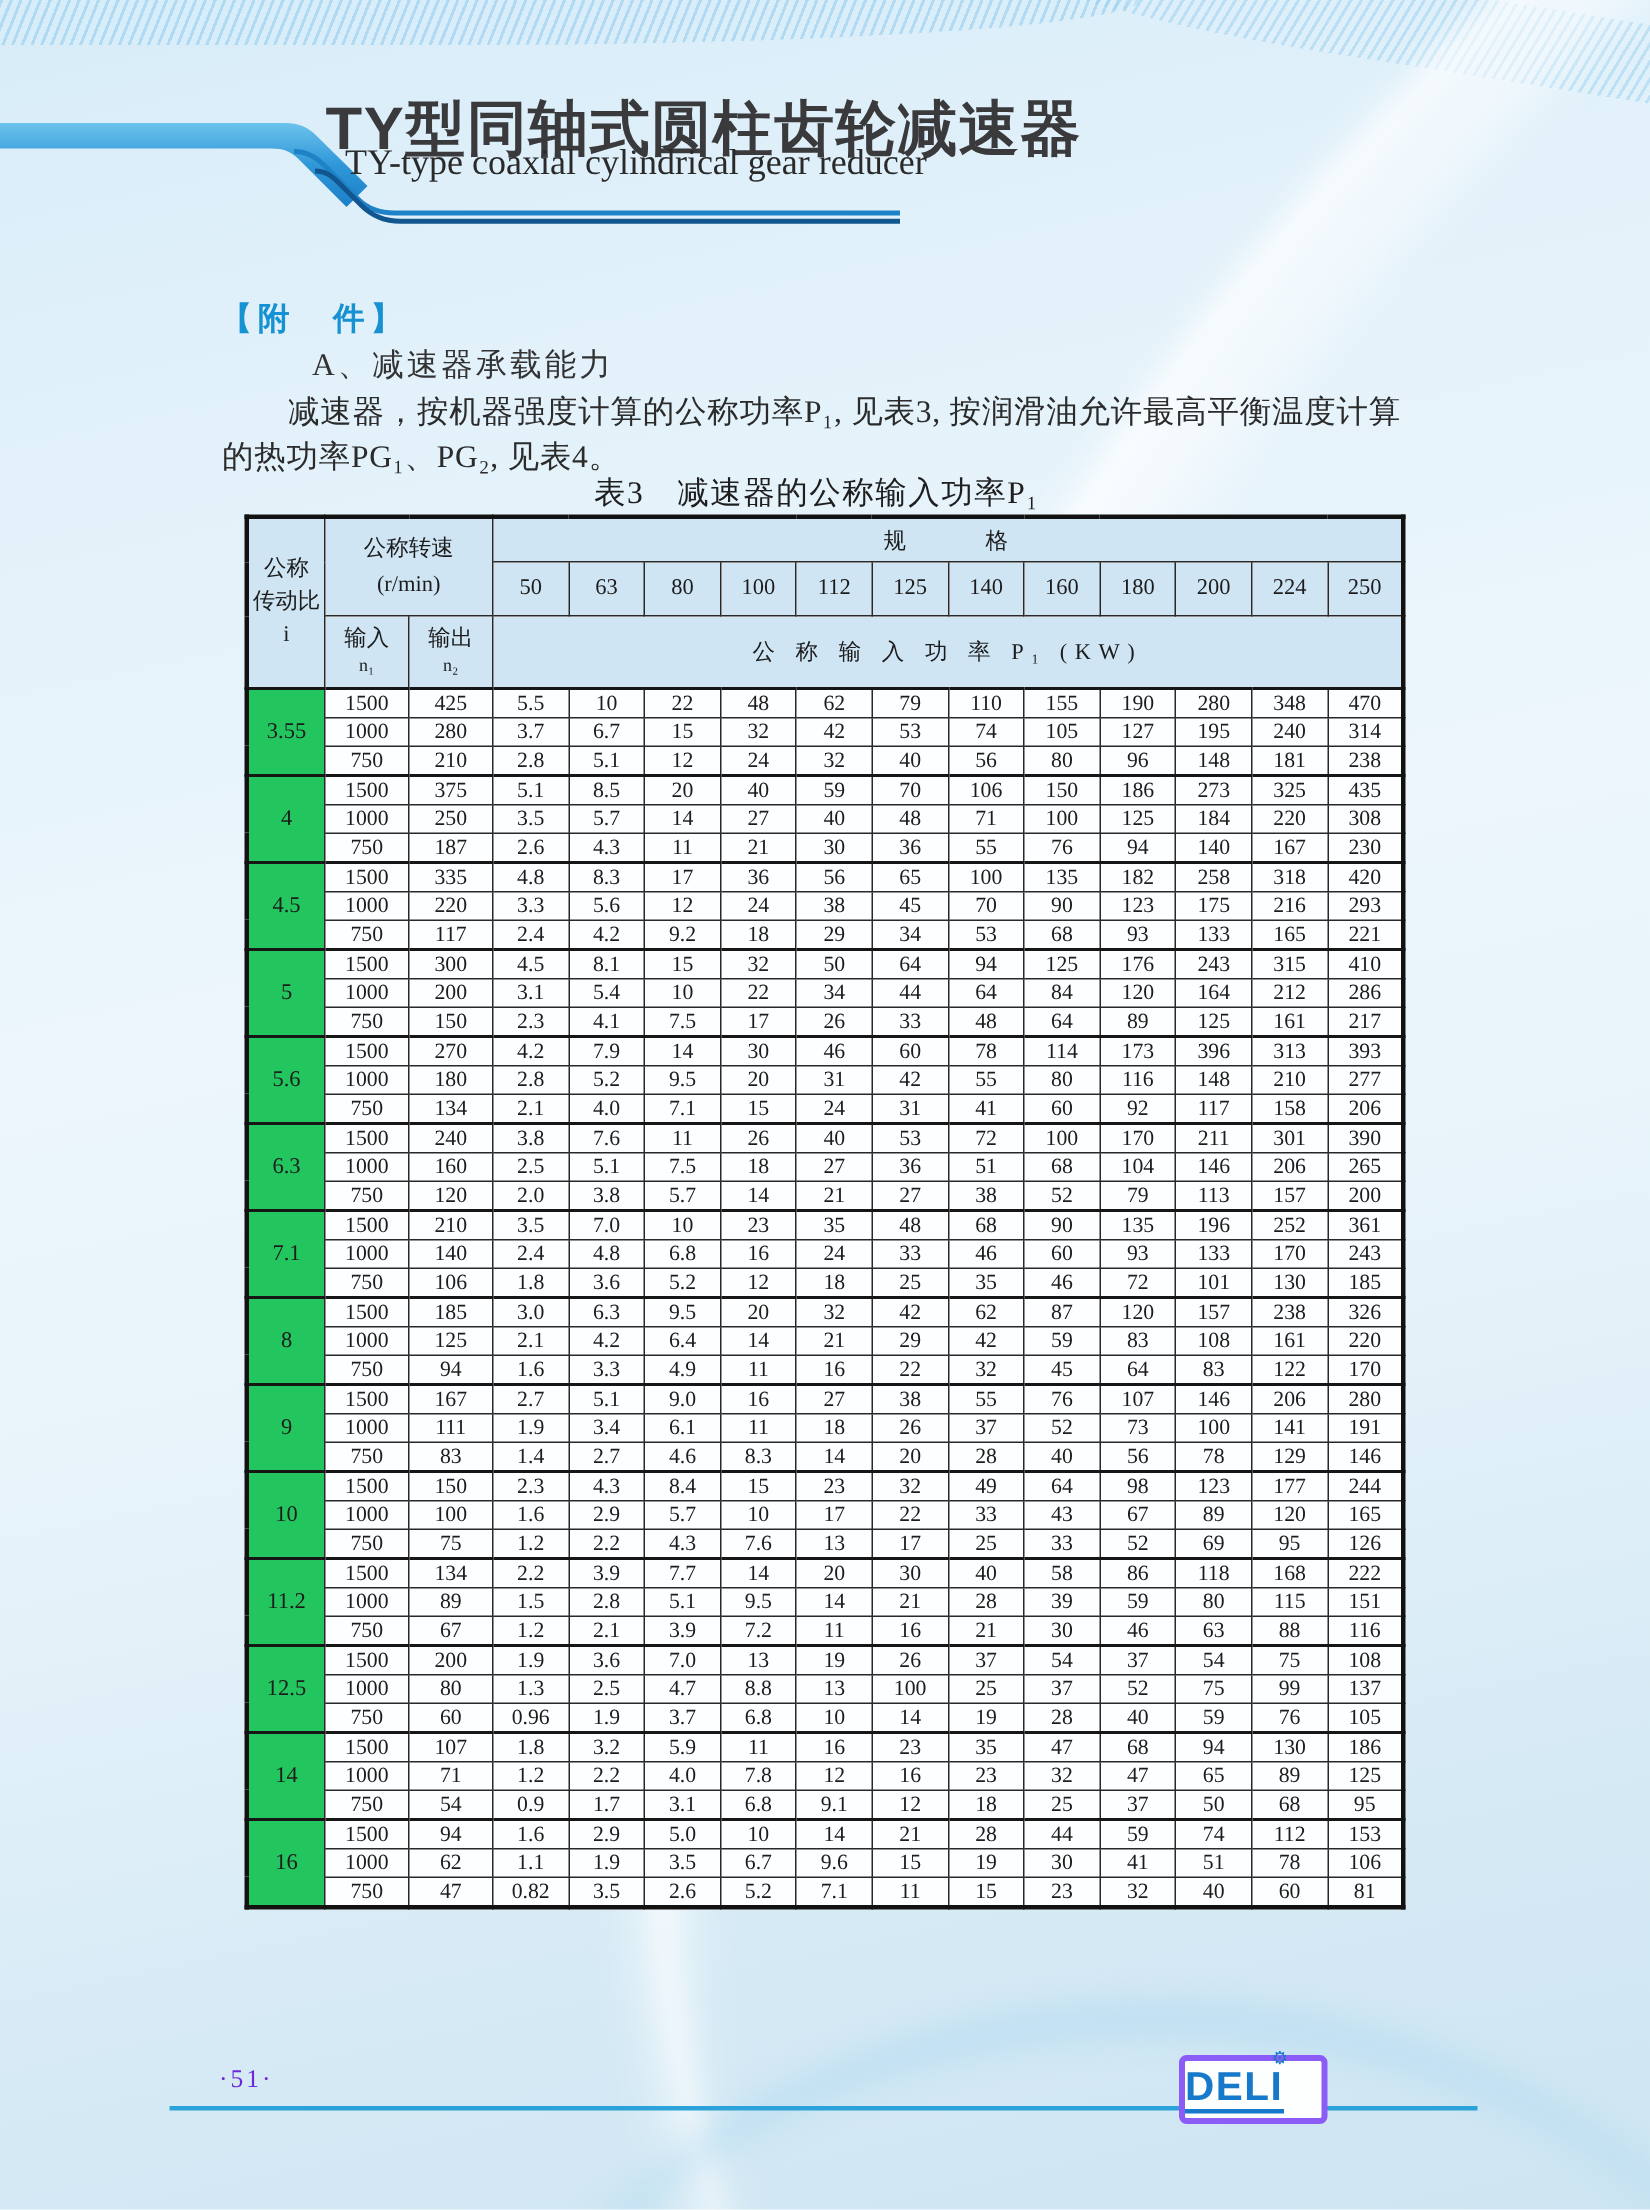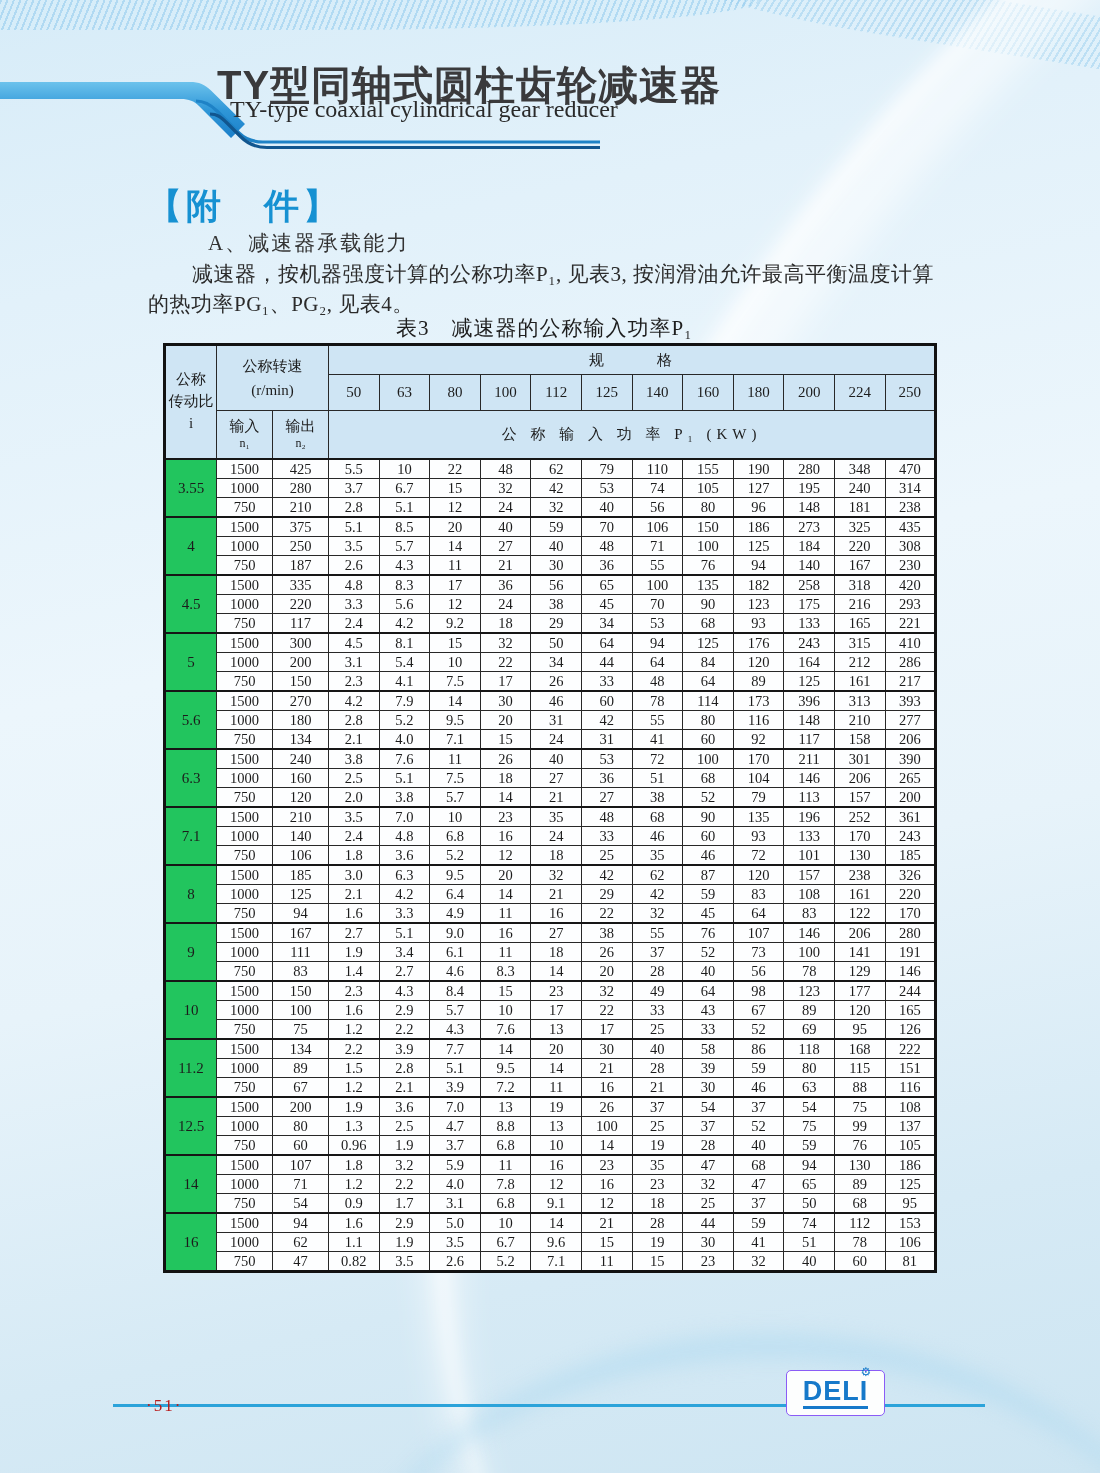--- a/index.html
+++ b/index.html
@@ -40,23 +40,23 @@
   .title-cn {
     position:absolute; left:217px; top:58px;
     font-family:"Liberation Sans","DejaVu Sans",sans-serif;
     font-size:40px; font-weight:bold; color:#3a3a3c; letter-spacing:1px; white-space:nowrap;
   }
   .title-en {
     position:absolute; left:230px; top:96px;
     font-size:24px; color:#2a2a2a; white-space:nowrap;
   }
   .section-heading {
-    position:absolute; left:147px; top:183px;
+    position:absolute; left:147px; top:198px;
     font-family:Liberation Sans, sans-serif;
-    font-size:35px; font-weight:bold; color:#1691d2; letter-spacing:4px; white-space:nowrap;
+    font-size:21px; font-weight:bold; color:#1691d2; letter-spacing:4px; white-space:nowrap;
   }
   .subsection { position:absolute; left:208px; top:229px; font-size:21px; color:#333; letter-spacing:2px; white-space:nowrap; }
   .para-1 { position:absolute; left:192px; top:260px; font-size:21px; color:#2b2b2b; letter-spacing:.5px; white-space:nowrap; }
   .para-2 { position:absolute; left:148px; top:290px; font-size:21px; color:#2b2b2b; letter-spacing:.5px; white-space:nowrap; }
   .table-title { position:absolute; left:396px; top:314px; font-size:21px; color:#1e1e1e; letter-spacing:1px; white-space:nowrap; }
   
   .tbl-wrap { position:absolute; left:163px; top:343px; }
   table.power {
     border-collapse:collapse; table-layout:fixed; width:772px;
     border:3px solid #121212; background:#fcfdfe;
@@ -74,25 +74,25 @@
   th.speed .ln { display:block; line-height:1.6; }
   th.io .ln { display:block; line-height:1.25; }
   th.io .sub { font-size:12px; }
   th.spec { letter-spacing:2px; }
   th.powerlbl { letter-spacing:5px; font-size:16px; }
   table.power tbody td { height:19px; font-size:14.5px; line-height:18px; background:#fdfeff; }
   table.power tbody td.ratio { font-size:15px; background:#22c55e; }
   table.power tbody tr.group-start td { border-top:2.5px solid #161616; }
   
   .footer-line { position:absolute; left:113px; top:1404px; width:872px; height:3px; background:#2ba3da; }
-  .page-number { position:absolute; left:146px; top:1376px; font-size:17px; color:#b91c1c; letter-spacing:2px;margin-top:20px; }
+  .page-number { position:absolute; left:146px; top:1376px; font-size:17px; color:#6d28d9; letter-spacing:2px; }
   .logo-box {
     position:absolute; left:786px; top:1370px; width:99px; height:46px;
-    background:#fdfefe; border:1px solid #8b5cf6; border-radius:5px; z-index:2;
-    display:flex; align-items:center; justify-content:center;
+    background:#fdfefe; border:4px solid #8b5cf6; border-radius:5px; z-index:2;
+    display:flex; align-items:center; justify-content:flex-start;
   }
   .logo-text {
     font-family:"Liberation Sans","DejaVu Sans",sans-serif;
     font-size:27px; font-weight:bold; color:#1679ca; letter-spacing:1px;
     border-bottom:3px solid #1679ca; line-height:1.05; position:relative;
   }
   .logo-gear {
     position:absolute; right:-4px; top:-11px; font-size:12px; color:#1679ca;
     font-family:"DejaVu Sans",sans-serif; line-height:1;
   }

